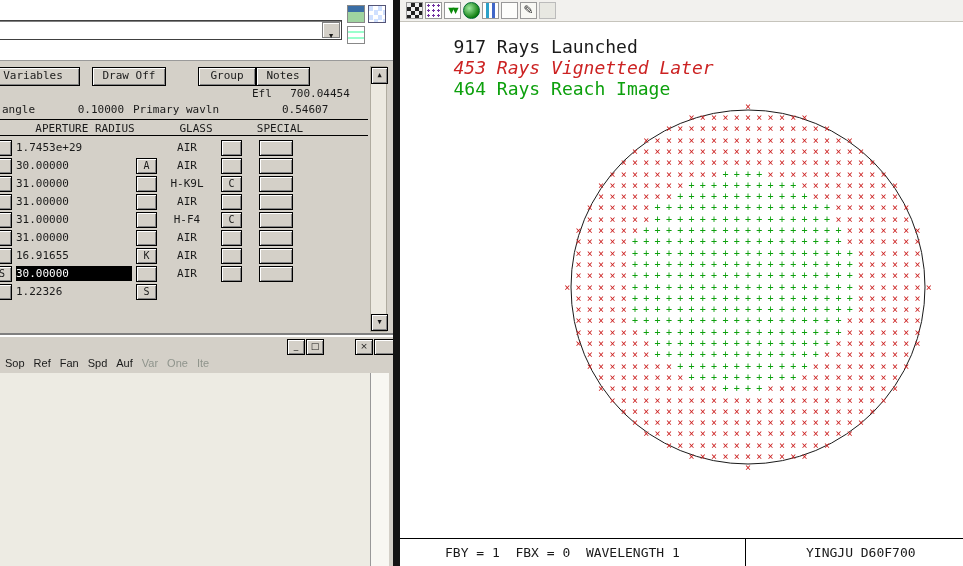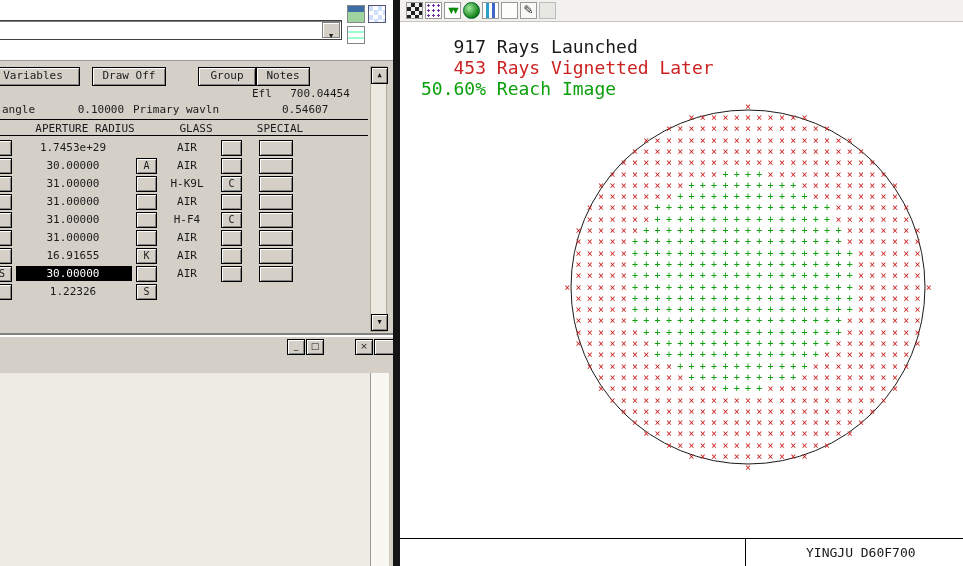--- a/index.html
+++ b/index.html
@@ -36,21 +36,21 @@
   .angle-value{left:58px;top:42px;width:66px;text-align:right;}
   .wavln-label{left:133px;top:42px;}
   .wavln-value{left:282px;top:42px;width:76px;}
   .hrule{position:absolute;left:0;width:368px;height:1px;background:#000;}
   .r1{top:58px;} .r2{top:74px;}
   .hdr{position:absolute;top:61px;font-size:11px;text-align:center;}
   .h0{left:30px;width:110px;} .h1{left:162px;width:68px;} .h2{left:246px;width:68px;}
   .rows{position:absolute;left:0;top:78px;width:368px;}
   .srow{position:relative;height:18px;}
   .num{position:absolute;left:16px;top:1px;width:114px;height:15px;font-size:11px;line-height:15px;
-       text-align:center;padding-right:2px;}
+       text-align:left;padding-right:2px;}
   .num.hl{background:#000;color:#fff;}
   .glass{position:absolute;left:156px;top:1px;width:62px;font-size:11px;line-height:15px;text-align:center;}
   .cellbtn{position:absolute;top:1px;height:14px;background:#d4d0c8;border:1px solid #000;
        box-shadow:inset 1px 1px 0 #fff,inset -1px -1px 0 #848484;
        font-size:10px;text-align:center;line-height:13px;}
   .stub{left:-8px;width:18px;}
   .rbtn{left:136px;width:19px;}
   .gbtn{left:221px;width:19px;}
   .sbtn{left:259px;width:32px;}
   .vsb{position:absolute;left:370px;top:5px;width:17px;height:266px;background:#ece9e0;border:1px solid #b0aca0;box-sizing:border-box;}
@@ -220,20 +220,30 @@
       <div class="wbtn w-min">
           <span>_</span>
         </div>
       <div class="wbtn w-max">
           <span>□</span>
         </div>
       <div class="wbtn w-close">
           <span>×</span>
         </div>
       <div class="wbtn w-stub"></div>
+      <div class="menubar">
+          <span class="mitem">Sop</span>
+          <span class="mitem">Ref</span>
+          <span class="mitem">Fan</span>
+          <span class="mitem">Spd</span>
+          <span class="mitem">Auf</span>
+          <span class="mitem dis">Var</span>
+          <span class="mitem dis">One</span>
+          <span class="mitem dis">Ite</span>
+        </div>
       <div class="twbody"></div>
       <div class="twsb"></div>
     </div>
   </div>
 
   <div class="divider"></div>
 
   <div class="right">
     <div class="rtoolbar">
         <div class="ticon checkerboard-icon"></div>
@@ -1040,19 +1050,20 @@
         <text x="517.5" y="279.2" text-anchor="middle" fill="#cc2222">×</text>
         <text x="517.5" y="290.5" text-anchor="middle" fill="#cc2222">×</text>
         <text x="517.5" y="301.8" text-anchor="middle" fill="#cc2222">×</text>
         <text x="517.5" y="313.1" text-anchor="middle" fill="#cc2222">×</text>
         <text x="517.5" y="324.4" text-anchor="middle" fill="#cc2222">×</text>
         <text x="517.5" y="335.7" text-anchor="middle" fill="#cc2222">×</text>
         <text x="517.5" y="347" text-anchor="middle" fill="#cc2222">×</text>
         <text x="528.8" y="290.5" text-anchor="middle" fill="#cc2222">×</text>
       </svg>
 
-    <div class="stats"><div style="color: rgb(26, 26, 26);">   917 Rays Launched</div><div style="color: rgb(204, 34, 34);">   453 Rays Vignetted Later</div><div style="color: rgb(13, 160, 13);">50.60% Reach Image</div></div>
+    <div class="stats"><div style="color: rgb(26, 26, 26);">   917 Rays Launched</div><div style="color: rgb(204, 34, 34); font-style: italic;">   453 Rays Vignetted Later</div><div style="color: rgb(13, 160, 13);">   464 Rays Reach Image</div></div>
 
     <div class="footer-line"></div>
     <div class="footer-vline"></div>
+    <div class="footer-left">FBY = 1  FBX = 0  WAVELENGTH 1</div>
     <div class="footer-right">YINGJU D60F700</div>
   </div>
 </div>
 
 </body></html>

